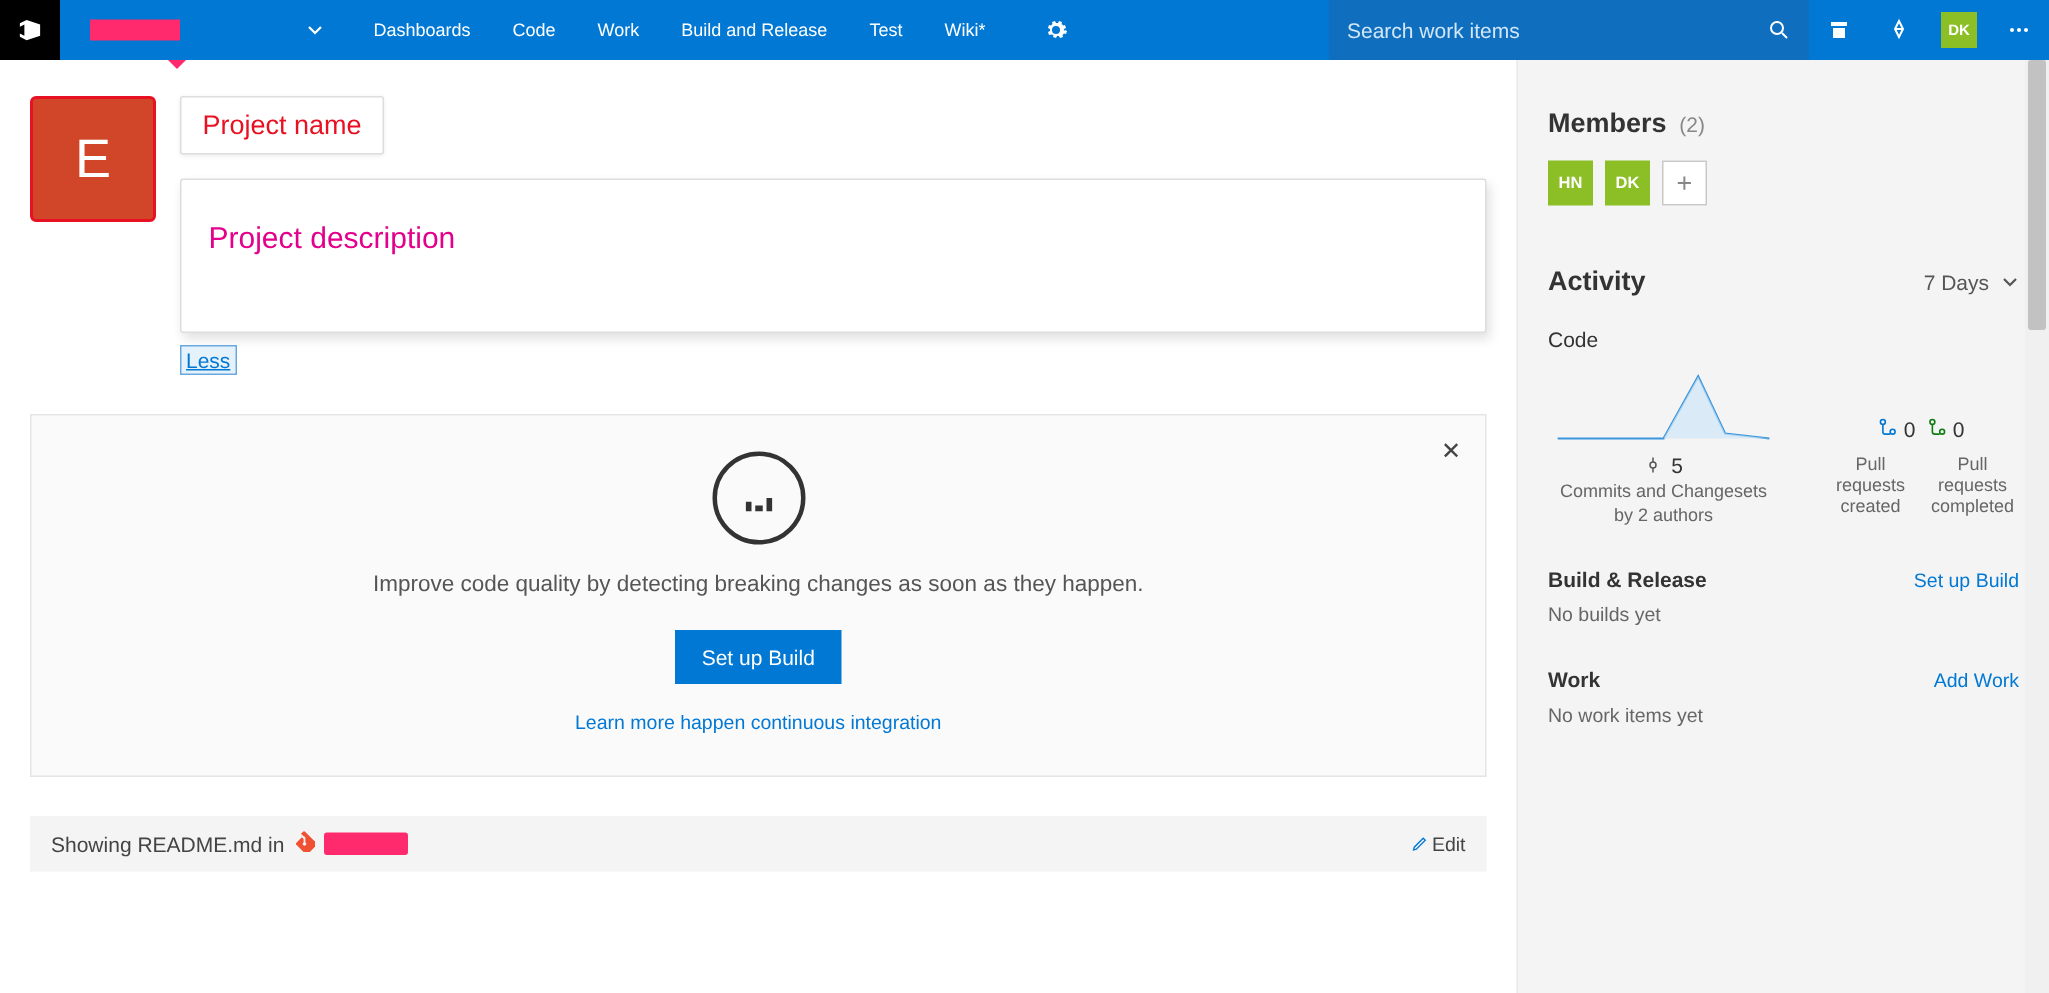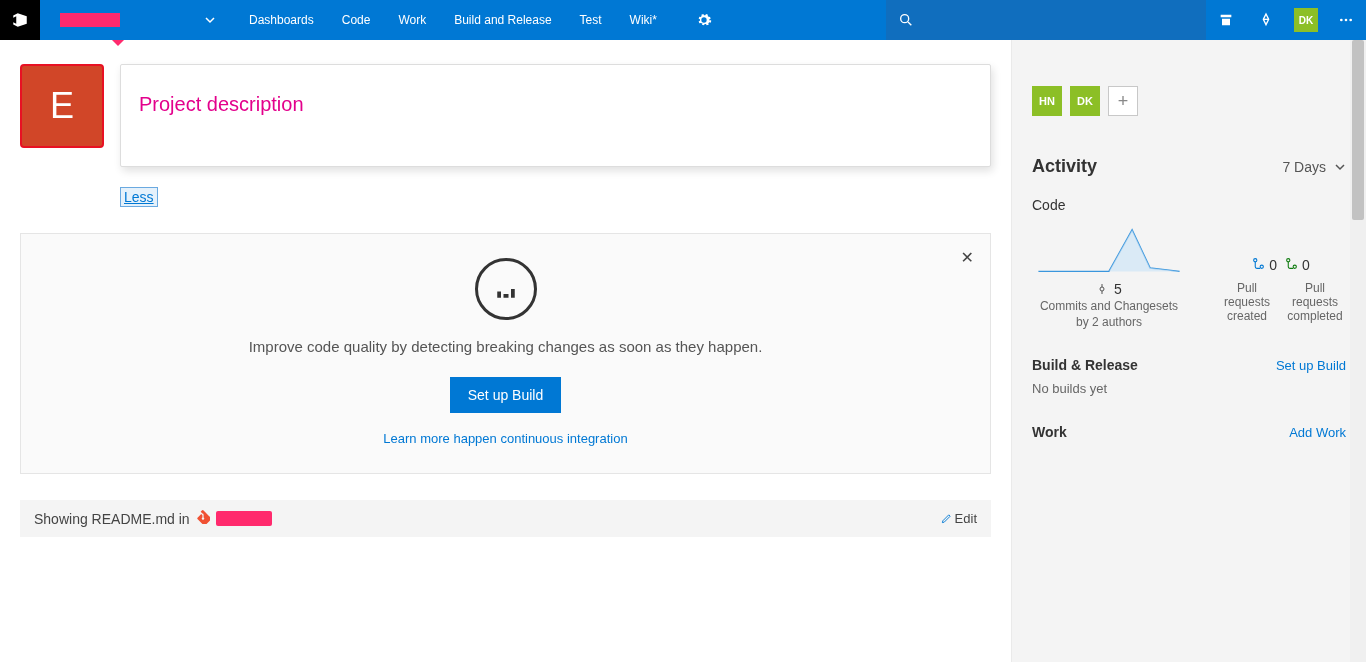--- a/index.html
+++ b/index.html
@@ -32,21 +32,21 @@
 .side { width: 355px; background:#f4f4f4; padding: 32px 20px 20px 20px; position:relative; border-left:1px solid #eaeaea;}
 .scrollbar-shim { position:absolute; right:0; top:40px; width:16px; height: calc(100% - 40px); background:#f0f0f0;}
 .scroll-thumb { position:absolute; top:0; right:2px; width:12px; height:180px; background:#c2c2c2; border-radius:2px;}
 
 
 .proj-head { display:flex; align-items:flex-start; gap:16px; }
 .proj-avatar { width:84px; height:84px; background:#d14628; border:2px solid #e81123; border-radius:4px; display:flex;align-items:center;justify-content:center;color:#fff;font-size:36px;font-weight:400; }
 .proj-info { flex:1; }
 .proj-name-box { display:inline-block; border:1px solid #ddd; padding:8px 14px; border-radius:2px; box-shadow:0 1px 3px rgba(0,0,0,0.08); color:#e81123; font-size:18px; margin-bottom:16px; background:#fff;}
 .proj-desc-box { border:1px solid #ddd; border-radius:2px; box-shadow: 2px 4px 8px rgba(0,0,0,0.12); padding: 28px 18px 50px 18px; color:#e3008c; font-size:20px; background:#fff;}
-.less-link { display:inline-block; margin-top:20px; color:#0078d4; font-size:14px; text-decoration:underline; border:1px solid #6aa9e0; padding:1px 3px; background:#e5f1fb; cursor:pointer;}
+.less-link { display:inline-block; margin-top:8px; color:#0078d4; font-size:14px; text-decoration:underline; border:1px solid #6aa9e0; padding:1px 3px; background:#e5f1fb; cursor:pointer;}
 
 
 .card { border:1px solid #e5e5e5; margin-top:26px; padding: 24px 20px 26px 20px; position:relative; text-align:center; background:#fafafa;}
 .card-close { position:absolute; top:14px; right:16px; cursor:pointer; color:#444; font-size:16px;}
 .ci-icon-wrap { width:62px;height:62px;border:3px solid #333;border-radius:50%; margin:0 auto 18px;display:flex;align-items:center;justify-content:center;}
 .ci-title { font-size:22px; color:#333; margin-bottom:10px;}
 .ci-sub { font-size:15px; color:#555; margin-bottom:22px;}
 .btn-primary { background:#0078d4; color:#fff; border:none; padding:10px 18px; font-size:14px; cursor:pointer;}
 .card-link { color:#0078d4; font-size:13px; margin-top:18px; display:inline-block; cursor:pointer;}
 
@@ -114,20 +114,21 @@
     <div class="nav-item">Test</div>
     <div class="nav-item">Wiki*</div>
     <div class="nav-sep"></div>
     <div class="gear-cell">
       <svg class="ic" viewBox="0 0 24 24" fill="#fff">
           <path d="M12 8a4 4 0 100 8 4 4 0 000-8zm9 4l2 1-1 3-2-.5a8 8 0 01-1.5 1.5l.5 2-3 1-1-2a8 8 0 01-2 0l-1 2-3-1 .5-2A8 8 0 017 16.5L5 17l-1-3 2-1a8 8 0 010-2l-2-1 1-3 2 .5A8 8 0 018.5 6L8 4l3-1 1 2a8 8 0 012 0l1-2 3 1-.5 2A8 8 0 0119.5 7.5L21 7l1 3-2 1a8 8 0 010 2z"></path>
         </svg>
     </div>
   </div>
   <div class="search-cell">
+    <input placeholder="Search work items" style="">
     <svg class="search-icon" viewBox="0 0 24 24" fill="none" stroke="#fff" stroke-width="2">
         <circle cx="10" cy="10" r="6"></circle>
         <path d="M20 20l-5-5"></path>
       </svg>
   </div>
   <div class="right-icons">
     <div class="ri">
       <svg class="ic" viewBox="0 0 24 24" fill="#fff">
           <path d="M4 4h16v4H4zM6 10h12v10H6z"></path>
         </svg>
@@ -149,20 +150,21 @@
         </svg>
     </div>
   </div>
 </div>
 
 <div class="main">
   <div class="content">
     <div class="proj-head">
       <div class="proj-avatar">E</div>
       <div class="proj-info">
+        <div class="proj-name-box">Project name</div>
         <div class="proj-desc-box">Project description</div>
         <span class="less-link">Less</span>
       </div>
     </div>
 
     <div class="card">
       <span class="card-close">✕</span>
       <div class="ci-icon-wrap">
         <svg width="30" height="30" viewBox="0 0 24 24" fill="#333">
             <path d="M12 3v8m0 0l-3-3m3 3l3-3M5 14h3v5H5zm5 2h4v3h-4zm6-4h3v7h-3z"></path>
@@ -184,20 +186,24 @@
       <div class="spacer"></div>
       <span class="edit-link">
         <svg width="11" height="11" viewBox="0 0 24 24" fill="none" stroke="#0078d4" stroke-width="2" style="vertical-align:-1px;margin-right:3px">
             <path d="M3 21l4-1L20 7l-3-3L4 17z"></path>
           </svg><span>Edit</span>
       </span>
     </div>
   </div>
 
   <div class="side">
+    <div>
+      <h2>Members</h2>
+      <span class="count">(2)</span>
+    </div>
     <div class="members-row">
       <div class="member-chip m-hn">HN</div>
       <div class="member-chip m-dk">DK</div>
       <div class="add-member">+</div>
     </div>
 
     <div class="activity-head">
       <h2>Activity</h2>
       <div class="days-sel">
         <span>7 Days</span>
@@ -255,18 +261,19 @@
     <div class="br-row">
       <strong>Build &amp; Release</strong>
       <span class="side-link">Set up Build</span>
     </div>
     <div class="empty-msg">No builds yet</div>
 
     <div class="work-row">
       <strong>Work</strong>
       <span class="side-link">Add Work</span>
     </div>
+    <div class="empty-msg">No work items yet</div>
   </div>
 </div>
 
 <div class="scrollbar-shim">
   <div class="scroll-thumb"></div>
 </div>
 
 </body></html>

